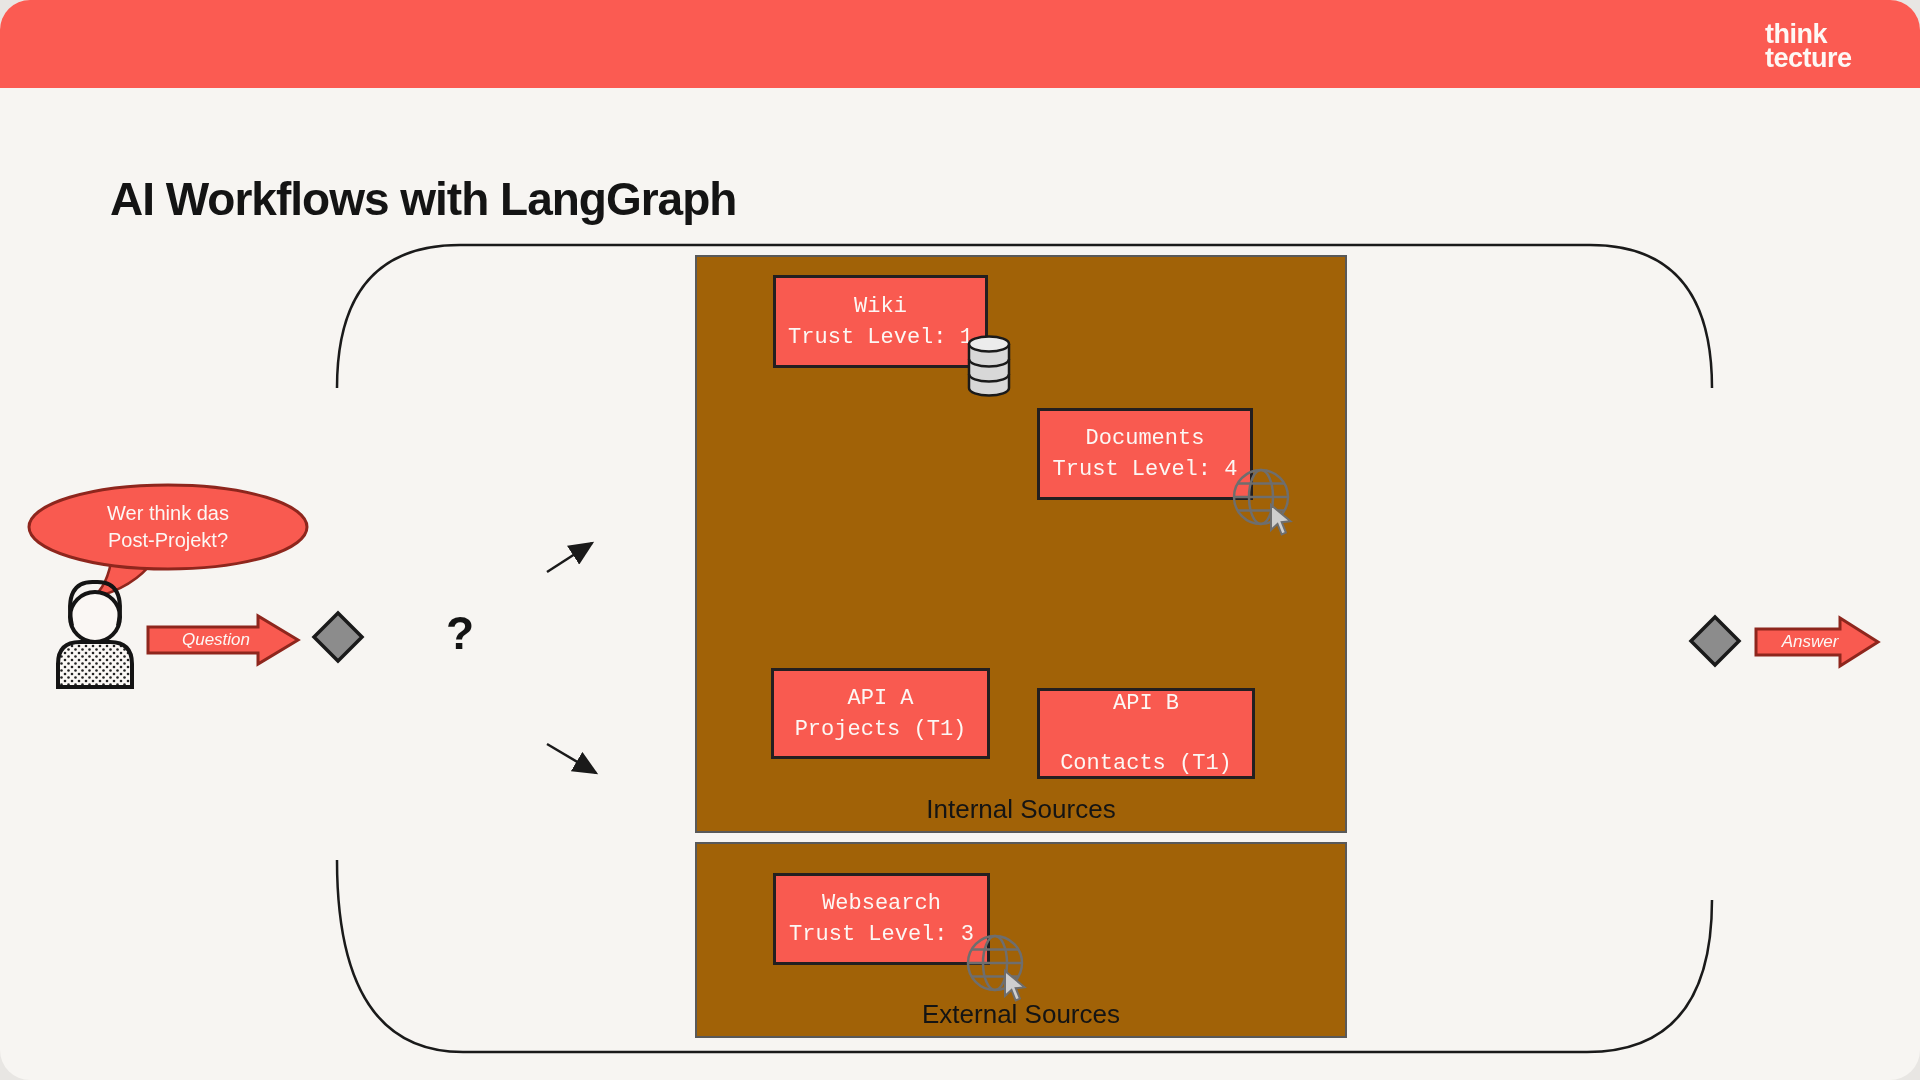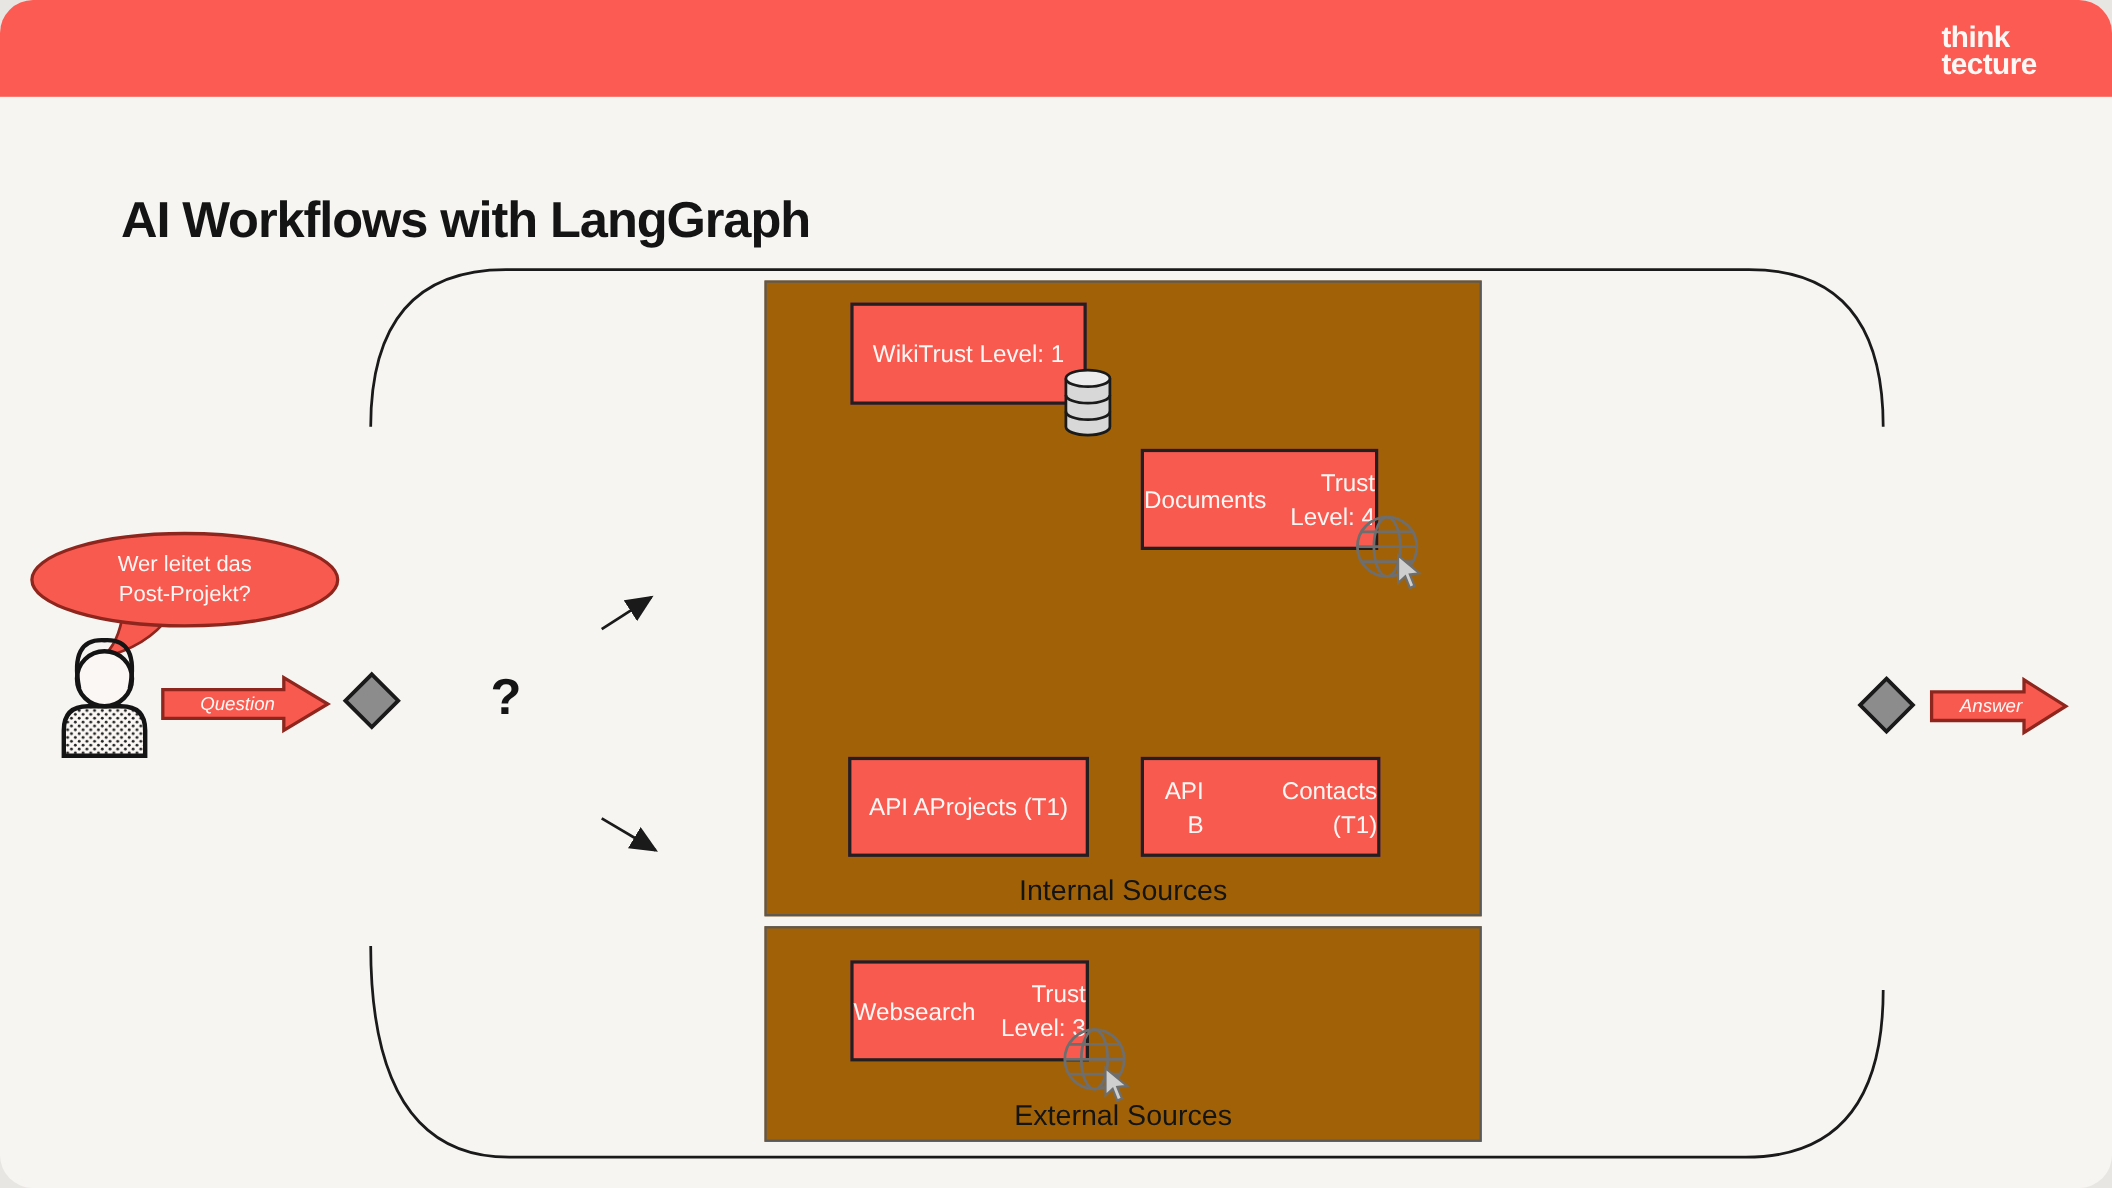--- a/index.html
+++ b/index.html
@@ -17,25 +17,25 @@
   .page-title{position:absolute;left:110px;top:172px;font-size:46px;font-weight:bold;
               color:#141414;letter-spacing:-1px;z-index:4;}
   
   .container-box{position:absolute;background:#a16207;border:2px solid #595959;z-index:1;}
   .container-box.internal{left:695px;top:255px;width:648px;height:574px;}
   .container-box.external{left:695px;top:842px;width:648px;height:192px;}
   .container-label{position:absolute;left:0;right:0;bottom:6px;text-align:center;
                    color:#141414;font-size:26px;}
   
   .node{position:absolute;background:#F95A50;border:3px solid #231F20;z-index:2;
-        display:flex;flex-direction:row;align-items:center;justify-content:center;
-        color:#FCF7F4;font-size:22px;line-height:31px;text-align:right;}
+        display:flex;flex-direction:column;align-items:center;justify-content:center;
+        color:#FCF7F4;font-size:22px;line-height:31px;text-align:center;font-family:Liberation Mono, monospace;}
   .node-wiki{left:773px;top:275px;width:209px;height:87px;}
   .node-documents{left:1037px;top:408px;width:210px;height:86px;}
-  .node-apia{left:771px;top:688px;width:213px;height:85px;}
+  .node-apia{left:771px;top:668px;width:213px;height:85px;}
   .node-apib{left:1037px;top:688px;width:212px;height:85px;gap:29px;}
   .node-websearch{left:773px;top:873px;width:211px;height:86px;}
   
   .bubble-text{position:absolute;left:38px;top:500px;width:260px;text-align:center;
                color:#FCF7F4;font-size:20px;line-height:27px;z-index:4;}
   .flow-label{position:absolute;color:#FCF7F4;font-size:17px;z-index:4;text-align:center;font-style:italic;}
   .question-label{left:156px;top:630px;width:120px;}
   .answer-label{left:1760px;top:632px;width:100px;}
   .decision-mark{position:absolute;left:446px;top:606px;font-size:46px;font-weight:bold;
                  color:#141414;z-index:4;}
@@ -136,20 +136,20 @@
       <path d="M969,374 A20,7.5 0 0 0 1009,374" fill="none"></path>
     </g>
 
     <use href="#globe" transform="translate(1261,497)"></use>
     <use href="#globe" transform="translate(995,963)"></use>
 
     <polygon points="1756,629 1840,629 1840,618 1878,642 1840,666 1840,655 1756,655" fill="#F95A50" stroke="#8E261D" stroke-width="3"></polygon>
   </svg>
 
   <div class="bubble-text">
-    <div>Wer leitet das</div>
+    <div>Wer think das</div>
     <div>Post-Projekt?</div>
   </div>
   <div class="flow-label question-label">Question</div>
   <div class="decision-mark">?</div>
   <div class="flow-label answer-label">Answer</div>
 
 </div>
 
 </body></html>

